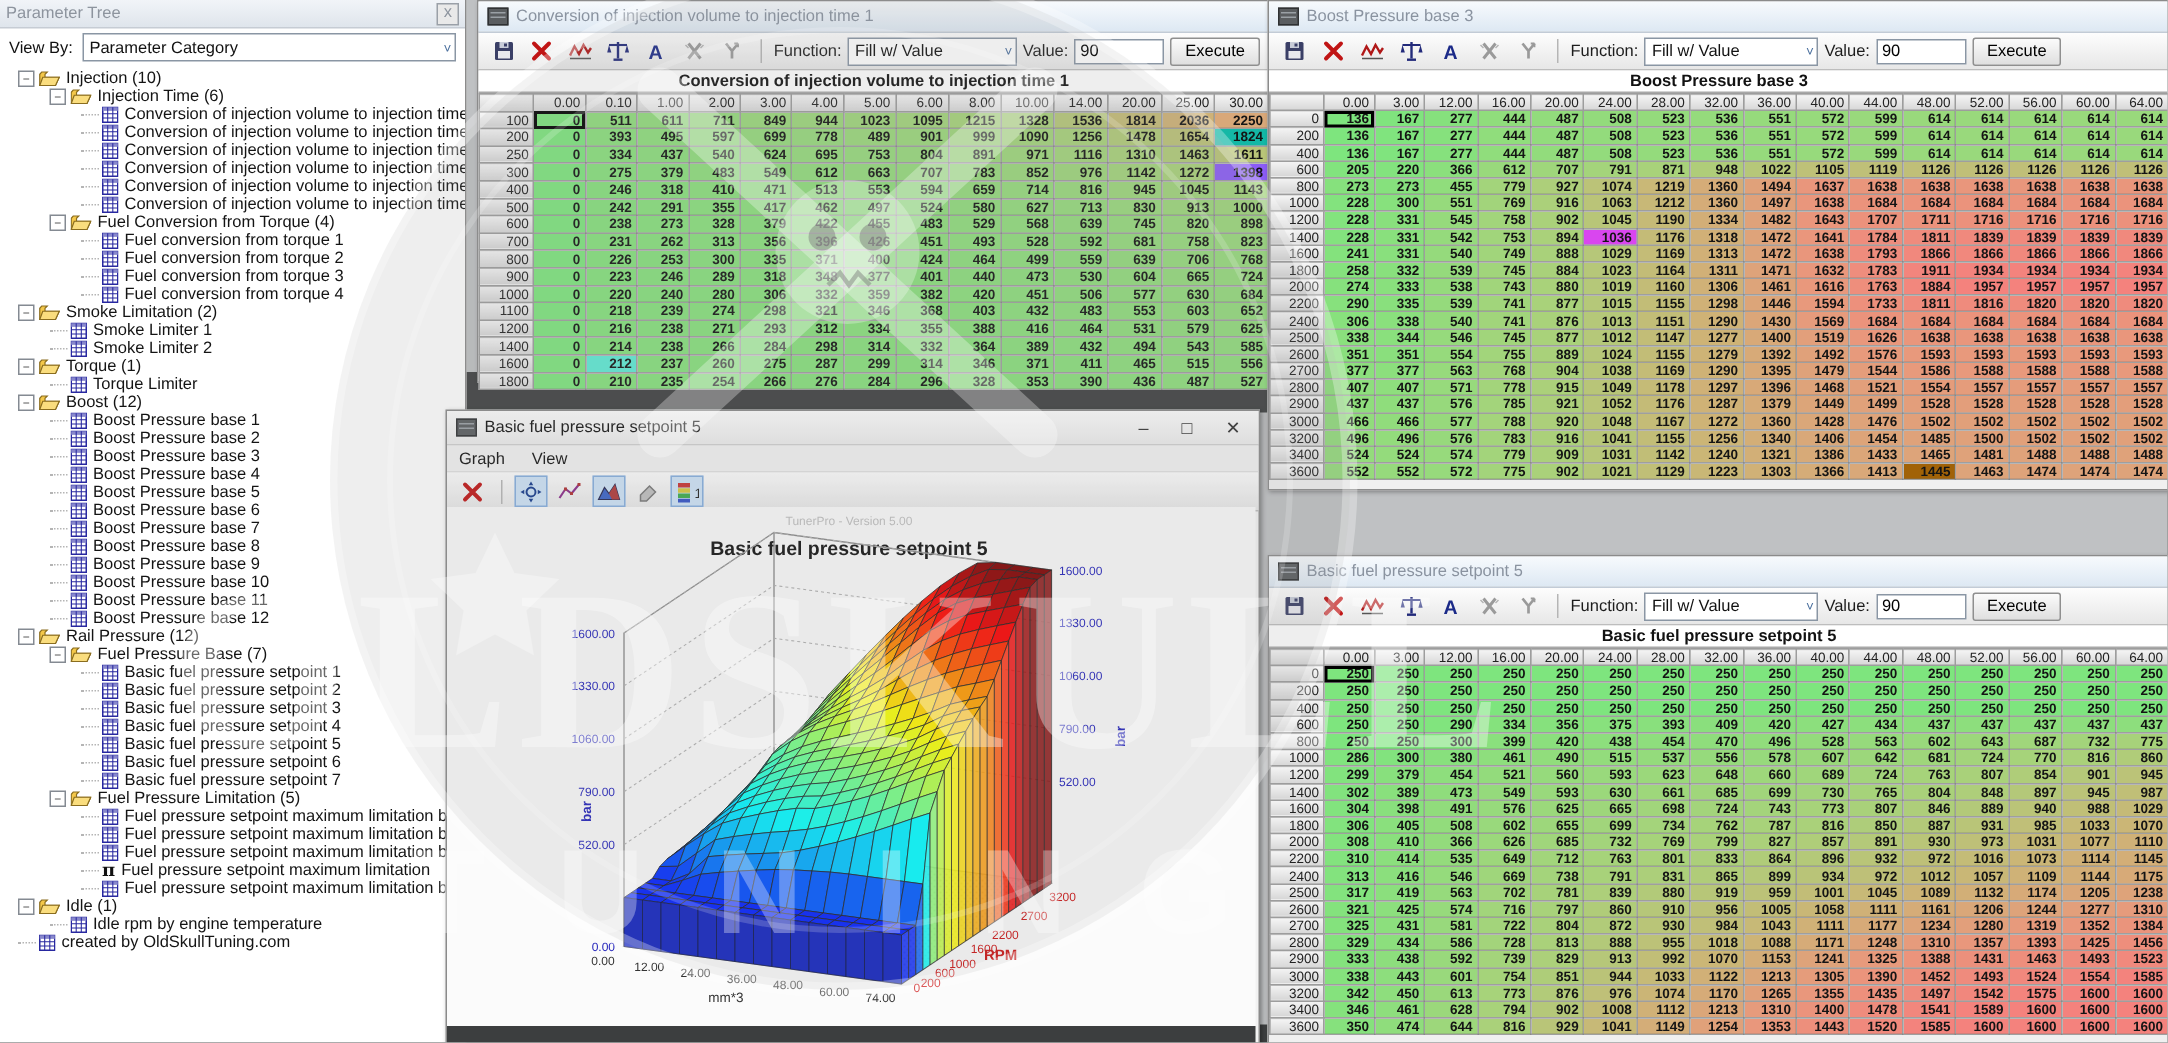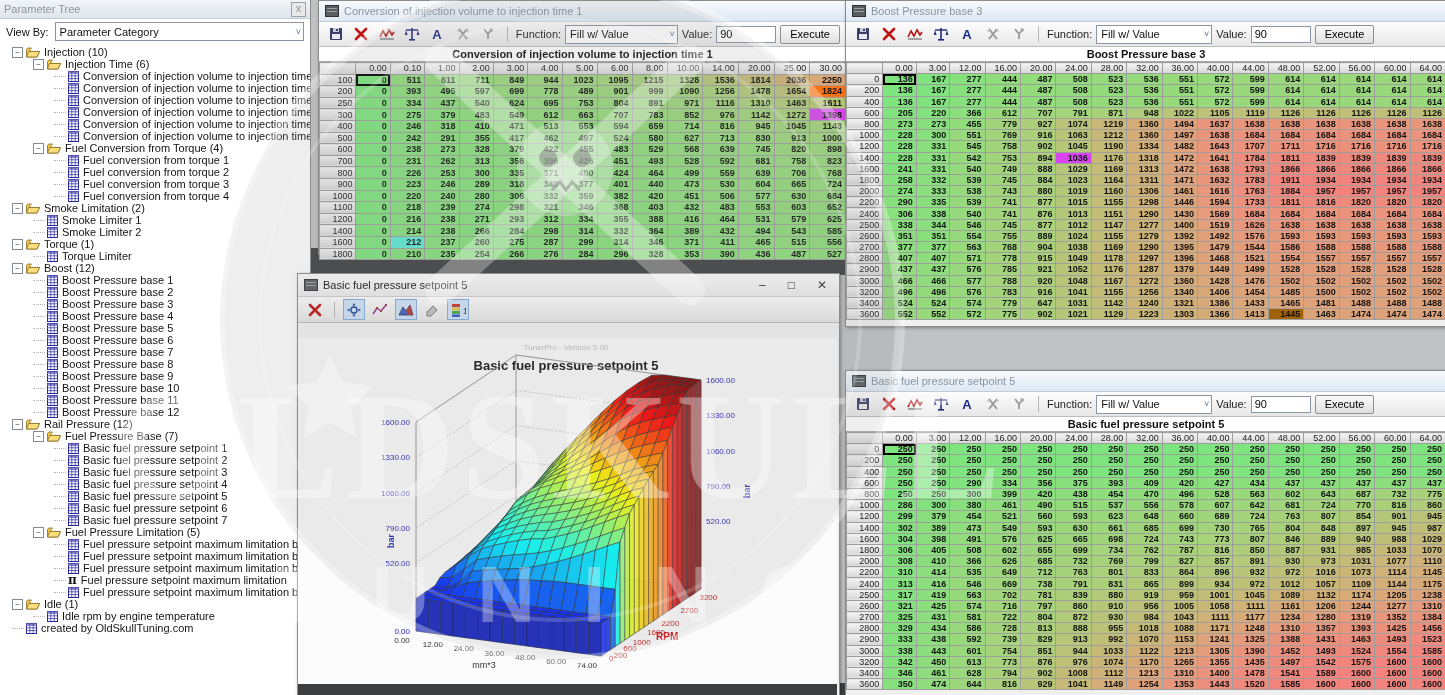--- a/index.html
+++ b/index.html
@@ -720,21 +720,21 @@
               <td class="" style="background:rgb(146,220,124)">597</td>
               <td class="" style="background:rgb(149,219,124)">699</td>
               <td class="" style="background:rgb(151,217,124)">778</td>
               <td class="" style="background:rgb(154,216,123)">489</td>
               <td class="" style="background:rgb(155,216,123)">901</td>
               <td class="" style="background:rgb(159,214,123)">999</td>
               <td class="" style="background:rgb(162,213,123)">1090</td>
               <td class="" style="background:rgb(167,210,122)">1256</td>
               <td class="" style="background:rgb(177,203,121)">1478</td>
               <td class="" style="background:rgb(187,195,120)">1654</td>
-              <td class="" style="background:#f97316">1824</td>
+              <td class="" style="background:#14b8a6">1824</td>
             </tr>
             <tr style="height:11.6px">
               <th>250</th>
               <td class="" style="background:rgb(126,229,126)">0</td>
               <td class="" style="background:rgb(137,224,125)">334</td>
               <td class="" style="background:rgb(140,222,125)">437</td>
               <td class="" style="background:rgb(144,221,124)">540</td>
               <td class="" style="background:rgb(146,220,124)">624</td>
               <td class="" style="background:rgb(149,219,124)">695</td>
               <td class="" style="background:rgb(151,218,124)">753</td>
@@ -754,21 +754,21 @@
               <td class="" style="background:rgb(142,222,125)">483</td>
               <td class="" style="background:rgb(144,221,124)">549</td>
               <td class="" style="background:rgb(146,220,124)">612</td>
               <td class="" style="background:rgb(148,219,124)">663</td>
               <td class="" style="background:rgb(149,218,124)">707</td>
               <td class="" style="background:rgb(152,217,124)">783</td>
               <td class="" style="background:rgb(154,216,123)">852</td>
               <td class="" style="background:rgb(158,214,123)">976</td>
               <td class="" style="background:rgb(163,212,123)">1142</td>
               <td class="" style="background:rgb(168,210,122)">1272</td>
-              <td class="" style="background:#d946ef">1398</td>
+              <td class="" style="background:#8b5cf6">1398</td>
             </tr>
             <tr style="height:11.6px">
               <th>400</th>
               <td class="" style="background:rgb(126,229,126)">0</td>
               <td class="" style="background:rgb(134,225,125)">246</td>
               <td class="" style="background:rgb(136,224,125)">318</td>
               <td class="" style="background:rgb(139,223,125)">410</td>
               <td class="" style="background:rgb(141,222,125)">471</td>
               <td class="" style="background:rgb(143,221,124)">513</td>
               <td class="" style="background:rgb(144,221,124)">553</td>
@@ -1434,21 +1434,21 @@
               <td class="" style="background:rgb(225,160,122)">1502</td>
               <td class="" style="background:rgb(225,160,122)">1502</td>
               <td class="" style="background:rgb(225,160,122)">1502</td>
             </tr>
             <tr style="height:11.2px">
               <th>3400</th>
               <td class="" style="background:rgb(148,219,124)">524</td>
               <td class="" style="background:rgb(148,219,124)">524</td>
               <td class="" style="background:rgb(151,218,124)">574</td>
               <td class="" style="background:rgb(163,212,123)">779</td>
-              <td class="" style="background:rgb(171,208,122)">647</td>
+              <td class="" style="background:rgb(171,208,122)">909</td>
               <td class="" style="background:rgb(183,199,121)">1031</td>
               <td class="" style="background:rgb(193,190,119)">1142</td>
               <td class="" style="background:rgb(203,182,118)">1240</td>
               <td class="" style="background:rgb(210,175,119)">1321</td>
               <td class="" style="background:rgb(215,170,120)">1386</td>
               <td class="" style="background:rgb(219,166,121)">1433</td>
               <td class="" style="background:rgb(221,164,122)">1465</td>
               <td class="" style="background:rgb(223,162,122)">1481</td>
               <td class="" style="background:rgb(223,162,122)">1488</td>
               <td class="" style="background:rgb(223,162,122)">1488</td>
@@ -1986,20 +1986,24 @@
 
   <section class="win" id="win-graph" style="left:297px;top:273px;width:541px;height:422px;">
     <div class="titlebar">
       <span class="chip"></span>
       <span class="title">Basic fuel pressure setpoint 5</span>
       <span class="winbtns">
         <span>–</span>
         <span>□</span>
         <span>✕</span>
       </span>
+    </div>
+    <div id="graph-menu">
+      <span>Graph</span>
+      <span>View</span>
     </div>
     <div class="toolbar" id="graph-toolbar">
         <span class="tbtn">
           <svg width="16" height="16" viewBox="0 0 16 16">
             <path d="M3 3 L13 13 M13 3 L3 13" stroke="#c01414" stroke-width="2.6" stroke-linecap="round"></path>
           </svg>
         </span>
         <span class="tsep"></span>
         <span class="tbtn pressed">
           <svg width="16" height="16" viewBox="0 0 16 16">

